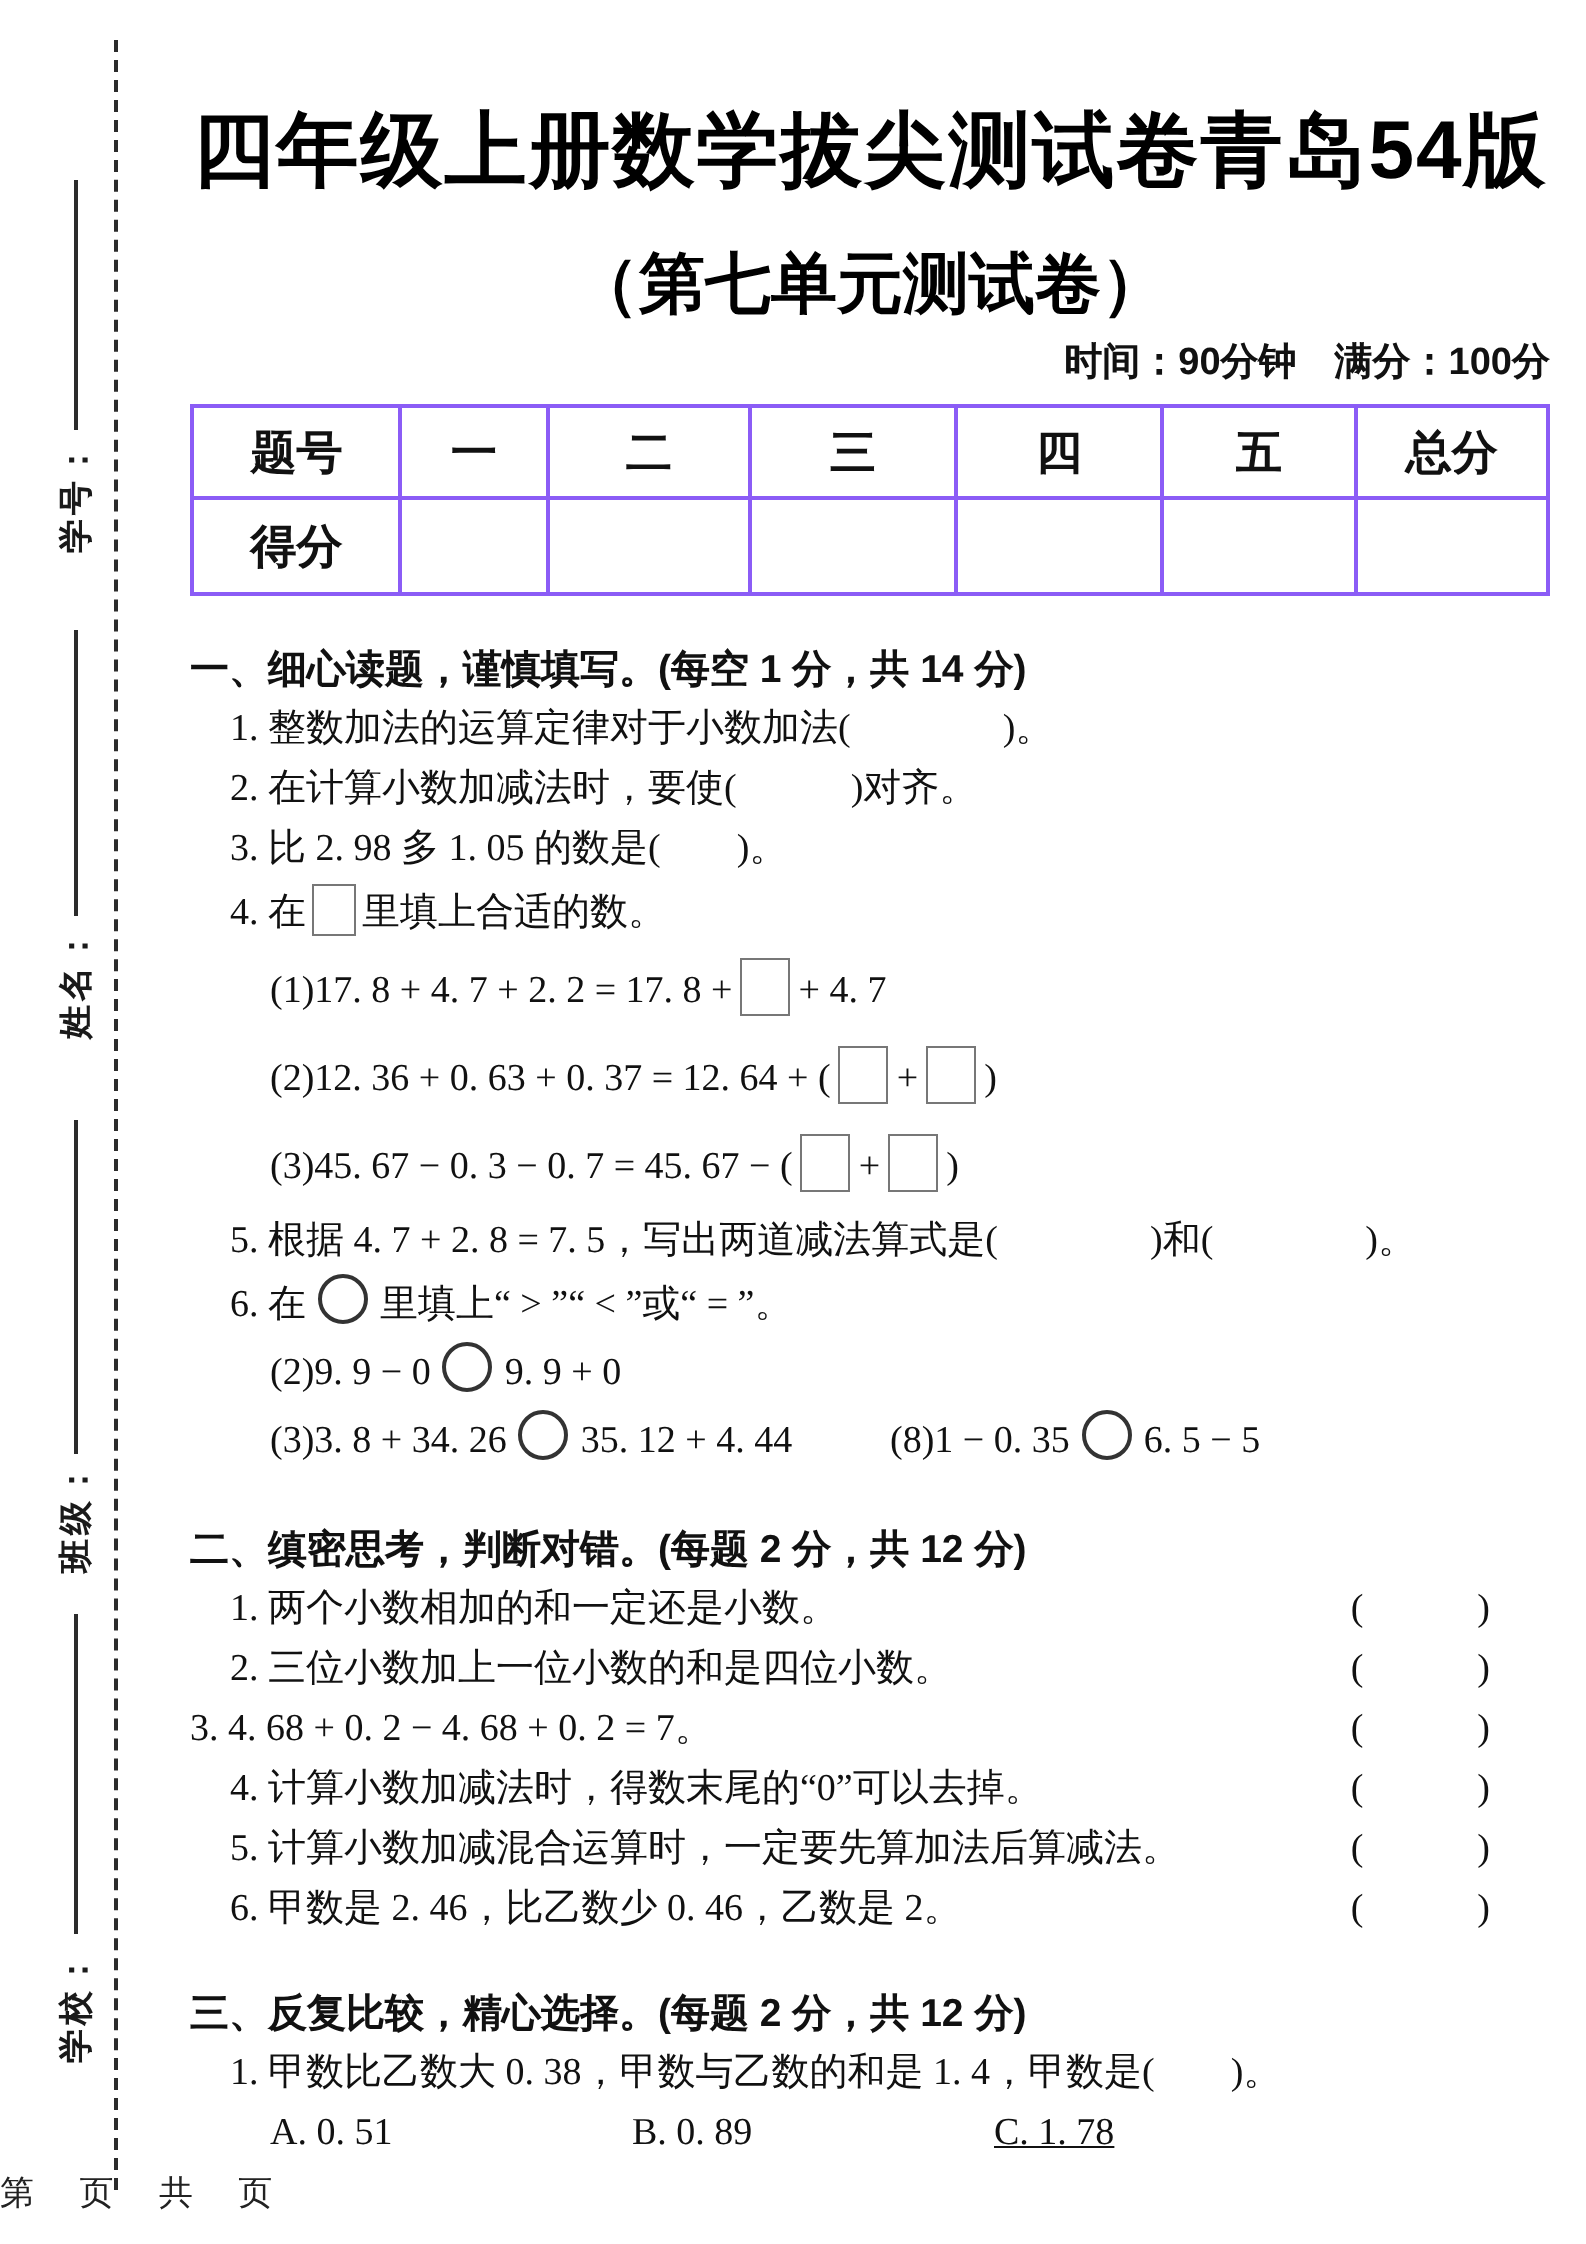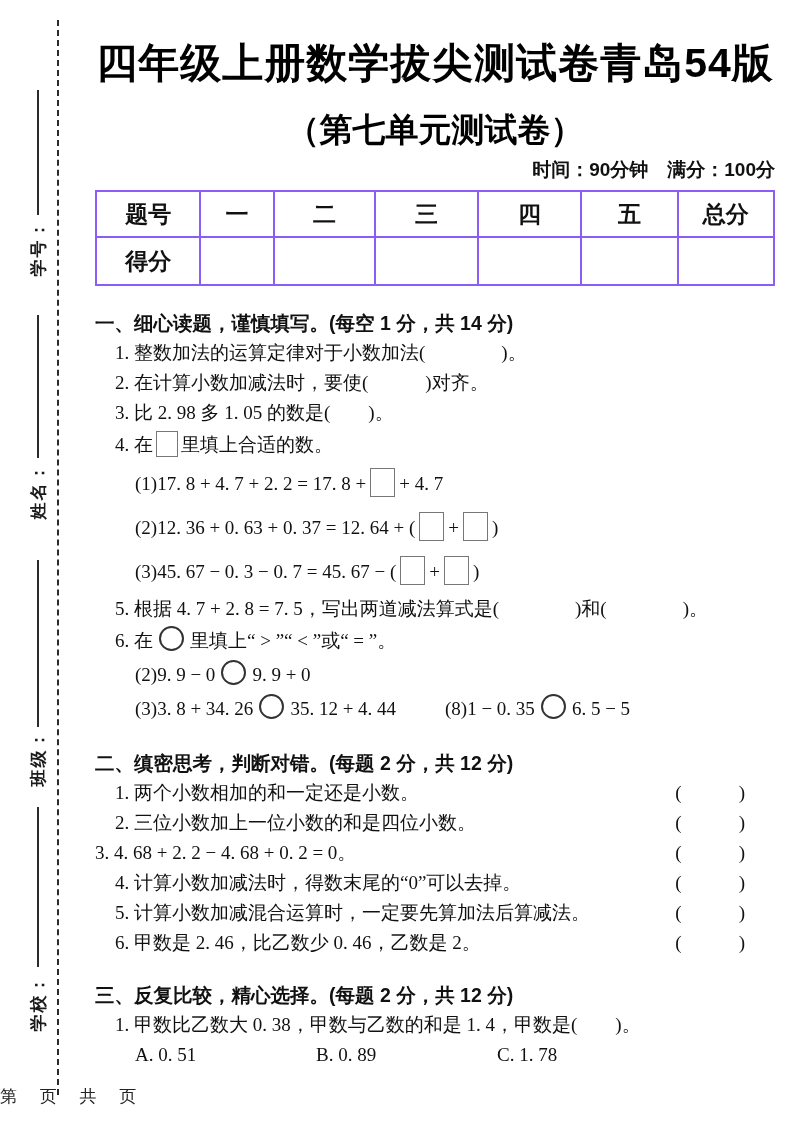--- a/index.html
+++ b/index.html
@@ -12,21 +12,21 @@
   
   .cut-line{position:absolute;left:57px;top:20px;height:1075px;width:0;
     border-left:2px dashed #2b2b2b;}
   .fill-line{position:absolute;left:37px;width:0;border-left:2px solid #2b2b2b;}
   .side-label{position:absolute;left:10px;width:56px;display:flex;
     align-items:center;justify-content:center;}
   .side-label span{transform:rotate(-90deg);white-space:nowrap;
     font-family:"Liberation Sans","DejaVu Sans",sans-serif;
     font-weight:bold;font-size:17px;letter-spacing:2px;color:#1a1a1a;}
   
-  .content{position:absolute;left:95px;top:4px;width:680px;}
+  .content{position:absolute;left:95px;top:16px;width:680px;}
   .title{margin:30px 0 0 0;text-align:center;font-size:41px;line-height:58px;
     font-weight:bold;letter-spacing:1px;color:#000;
     font-family:"Liberation Sans","DejaVu Sans",sans-serif;}
   .subtitle{margin:14px 0 0 0;text-align:center;font-size:33px;line-height:48px;
     font-weight:bold;color:#000;
     font-family:"Liberation Sans","DejaVu Sans",sans-serif;}
   .info{margin-top:4px;text-align:right;font-size:19px;line-height:24px;
     font-weight:bold;font-family:"Liberation Sans","DejaVu Sans",sans-serif;}
   
   table.score{margin-top:8px;width:680px;border-collapse:collapse;
@@ -48,21 +48,21 @@
   .circle{display:inline-block;width:21px;height:21px;border:2px solid #333;
     border-radius:50%;vertical-align:-4px;margin:0 6px;background:#fff;}
   .pair-row{display:flex;line-height:34px;}
   .pair-row .pair1{width:310px;flex:0 0 310px;}
   .judge-row{display:flex;justify-content:space-between;line-height:30px;
     padding-left:20px;padding-right:30px;}
   .judge-text{flex:1 1 auto;}
   .judge-mark{flex:0 0 auto;}
   .options-row{display:flex;line-height:30px;padding-left:40px;}
   .options-row .opt{flex:0 0 181px;}
-  .options-row .opt:last-child{flex:0 0 auto;}
+  .options-row .opt:last-child{flex:0 0 auto;text-decoration:underline;}
   .footer{position:absolute;left:0;width:793px;top:1082px;text-align:left;
     font-size:17px;letter-spacing:9px;color:#222;
     font-family:"Liberation Sans","DejaVu Sans",sans-serif;}
 </style>
 </head>
 <body>
 
 <div class="page">
 
   <div class="cut-line"></div>
@@ -166,21 +166,21 @@
 
     <div class="judge-row">
       <span class="judge-text">1. 两个小数相加的和一定还是小数。</span>
       <span class="judge-mark">(　　　)</span>
     </div>
     <div class="judge-row">
       <span class="judge-text">2. 三位小数加上一位小数的和是四位小数。</span>
       <span class="judge-mark">(　　　)</span>
     </div>
     <div class="judge-row" style="padding-left:0">
-      <span class="judge-text">3. 4. 68 + 2. 2 − 4. 68 + 0. 2 = 0。</span>
+      <span class="judge-text">3. 4. 68 + 0. 2 − 4. 68 + 0. 2 = 7。</span>
       <span class="judge-mark">(　　　)</span>
     </div>
     <div class="judge-row">
       <span class="judge-text">4. 计算小数加减法时，得数末尾的“0”可以去掉。</span>
       <span class="judge-mark">(　　　)</span>
     </div>
     <div class="judge-row">
       <span class="judge-text">5. 计算小数加减混合运算时，一定要先算加法后算减法。</span>
       <span class="judge-mark">(　　　)</span>
     </div>

